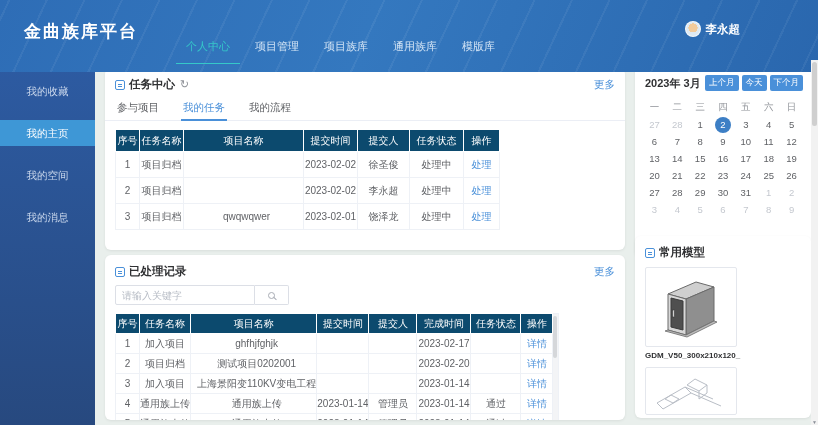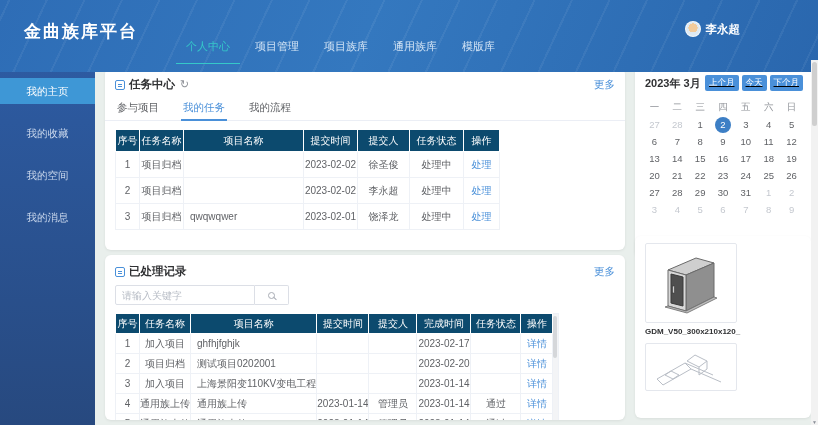--- a/index.html
+++ b/index.html
@@ -47,37 +47,37 @@
   .tab.active::after { content:""; position:absolute; left:0; right:0; bottom:-1px; height:2px; background:#4a90d9; }
   
   .tbl-wrap { display:flex; margin:8px 0 0 10px; }
   table.dtable { border-collapse:collapse; table-layout:fixed; }
   .dtable th { background:#0c4a6e; color:#fff; font-weight:normal; font-size:10px; height:22px;
     border:1px solid rgba(255,255,255,0.45); white-space:nowrap; overflow:hidden; }
   .dtable td { height:26px; font-size:10px; color:#606266; text-align:center;
     border:1px solid #eef1f6; white-space:nowrap; overflow:hidden; }
   #card-records .dtable td { height:20px; }
   #card-records .dtable th { height:20px; }
-  .dtable td.cell-left { text-align:left; padding-left:6px;margin-left:44px; }
+  .dtable td.cell-left { text-align:center; padding-left:6px;margin-left:44px; }
   .link { color:#4a90d9; cursor:pointer; }
   .vscroll { width:6px; background:#f3f4f6; position:relative; border:1px solid #eef1f6; border-left:none; }
   .vscroll i { position:absolute; top:2px; left:0; width:4px; height:42px; background:#d5d7da; border-radius:2px; }
   
   .search-row { display:flex; padding:6px 10px 0; }
   .search-input { width:140px; height:20px; border:1px solid #dcdfe6; border-radius:2px 0 0 2px;
     font-size:10px; padding:0 6px; color:#606266; outline:none; font-family:inherit; }
   .search-input::placeholder { color:#b8bdc6; }
   .search-btn { width:34px; height:20px; border:1px solid #dcdfe6; border-left:none; background:#fff;
     display:flex; align-items:center; justify-content:center; cursor:pointer; border-radius:0 2px 2px 0; }
   .mag { width:7px; height:7px; border:1px solid #a9adb5; border-radius:50%; position:relative; }
   .mag::after { content:""; position:absolute; width:4px; height:1px; background:#a9adb5; right:-3px; bottom:-1px; transform:rotate(45deg); }
   
   .cal-head { display:flex; align-items:center; padding:11px 8px 4px 10px; }
   .cal-title { font-size:11px; font-weight:bold; color:#303133; white-space:nowrap; }
-  .cal-btns { margin-left:auto; display:flex; gap:3px;text-decoration:underline; }
+  .cal-btns { margin-left:auto; display:flex; gap:3px; }
   .cal-btn { background:#4a90d9; color:#fff; font-size:8.5px; padding:2px 4px; border-radius:2px; cursor:pointer; white-space:nowrap; }
   .cal-grid { display:grid; grid-template-columns:repeat(7,1fr); padding:4px 8px 0; }
   .cal-cell { height:17px; display:flex; align-items:center; justify-content:center; font-size:9.5px; color:#606266; cursor:pointer; }
   .cal-wd { color:#909399; cursor:default; }
   .cal-cell.muted { color:#c4c8cf; }
   .cal-cell.selected span { background:#3d7fc5; color:#fff; width:16px; height:16px; border-radius:50%;
     display:flex; align-items:center; justify-content:center; }
   
   .model-box { margin:7px 0 0 10px; width:92px; height:80px; border:1px solid #e4e7ed; border-radius:2px;
     display:flex; align-items:center; justify-content:center; background:#fff; }
@@ -100,22 +100,22 @@
       <span class="nav-item">通用族库</span>
       <span class="nav-item">模版库</span>
     </div>
   <div class="user">
     <span class="avatar"></span>
     <span>李永超</span>
   </div>
 </div>
 
 <div class="sidebar">
+    <div class="side-item">我的收藏</div>
     <div class="side-item active">我的主页</div>
-    <div class="side-item">我的收藏</div>
     <div class="side-item">我的空间</div>
     <div class="side-item">我的消息</div>
   </div>
 
 <div class="card" id="card-tasks">
   <div class="card-head">
     <span class="sec-icon"></span>
     <span class="sec-title">任务中心</span>
     <span class="refresh">↻</span>
     <span class="more">更多</span>
@@ -415,20 +415,24 @@
       <div class="cal-cell muted">
         <span>8</span>
       </div>
       <div class="cal-cell muted">
         <span>9</span>
       </div>
     </div>
 </div>
 
 <div class="card" id="card-models">
+  <div class="card-head">
+    <span class="sec-icon"></span>
+    <span class="sec-title">常用模型</span>
+  </div>
   <div class="model-box">
     <svg width="62" height="66" viewBox="0 0 62 66">
       <polygon points="8,20 36,8 54,13 26,25" fill="#cfcfcf" stroke="#6a6a6a" stroke-width="1"></polygon>
       <polygon points="26,25 54,13 54,47 26,61" fill="#8f8f8f" stroke="#6a6a6a" stroke-width="1"></polygon>
       <polygon points="8,20 26,25 26,61 8,56" fill="#d8d8d8" stroke="#6a6a6a" stroke-width="1"></polygon>
       <polygon points="11,24 23,27 23,56 11,53" fill="#4f4f4f" stroke="#3a3a3a" stroke-width="1"></polygon>
       <rect x="12.5" y="36" width="2" height="7" fill="#d0d0d0" stroke="#3a3a3a" stroke-width="0.6"></rect>
       <polygon points="5,57 27,63 57,48 54,47 26,61 8,56" fill="#bdbdbd" stroke="#6a6a6a" stroke-width="0.8"></polygon>
     </svg>
   </div>

